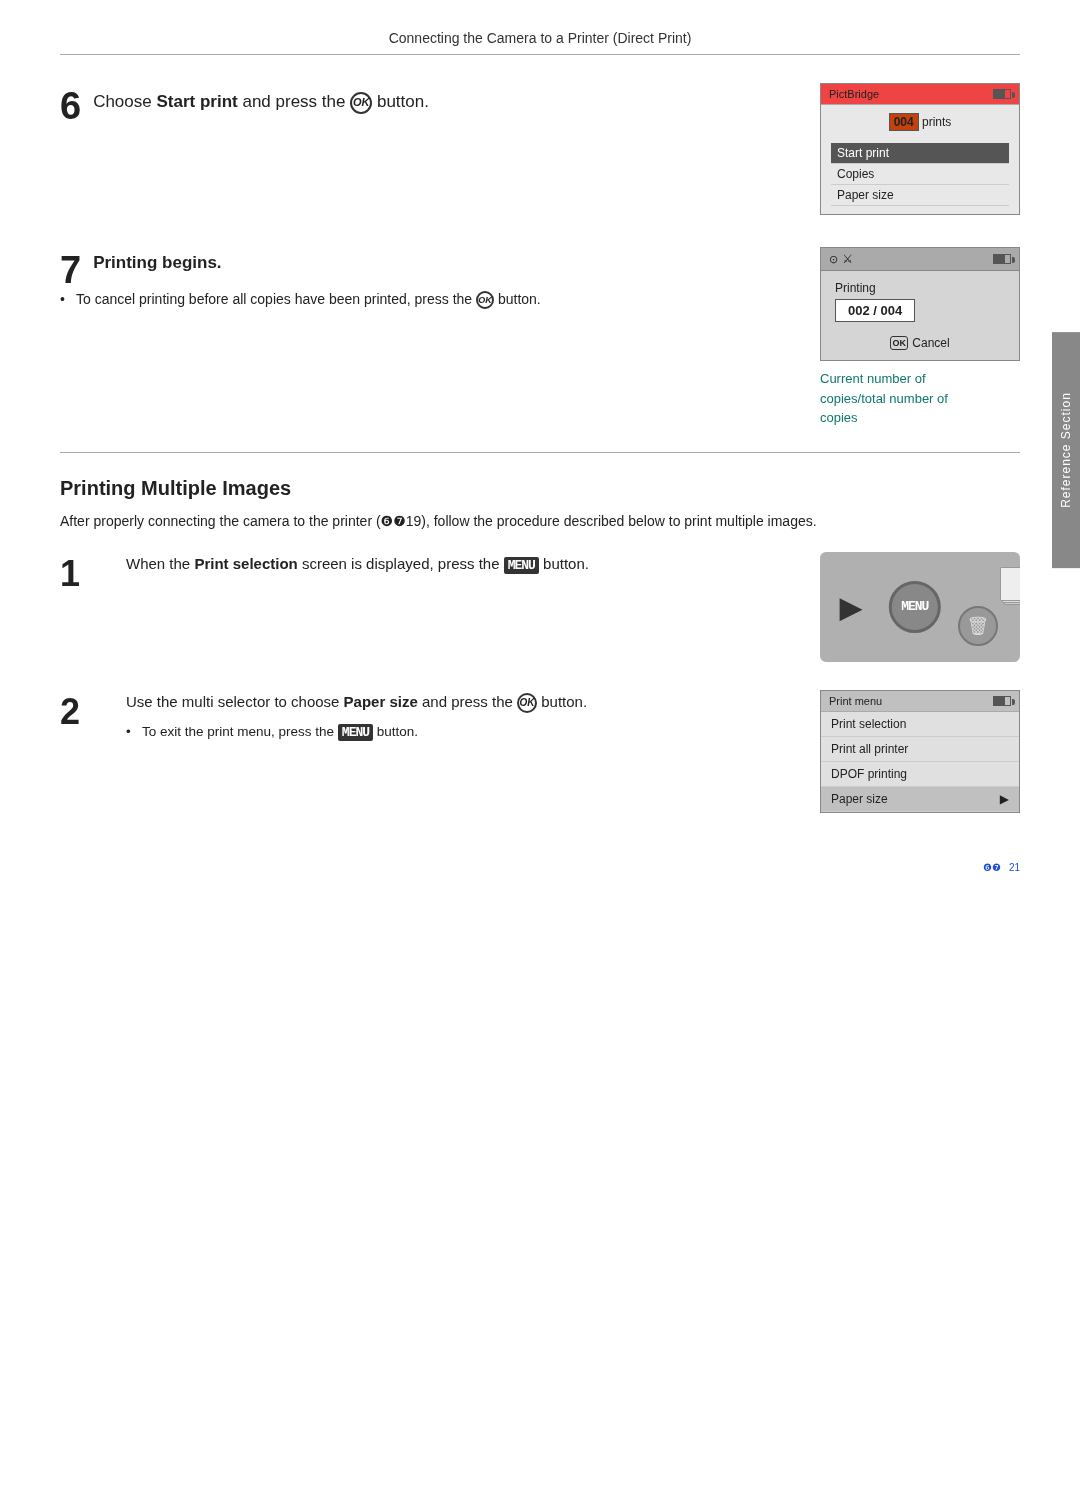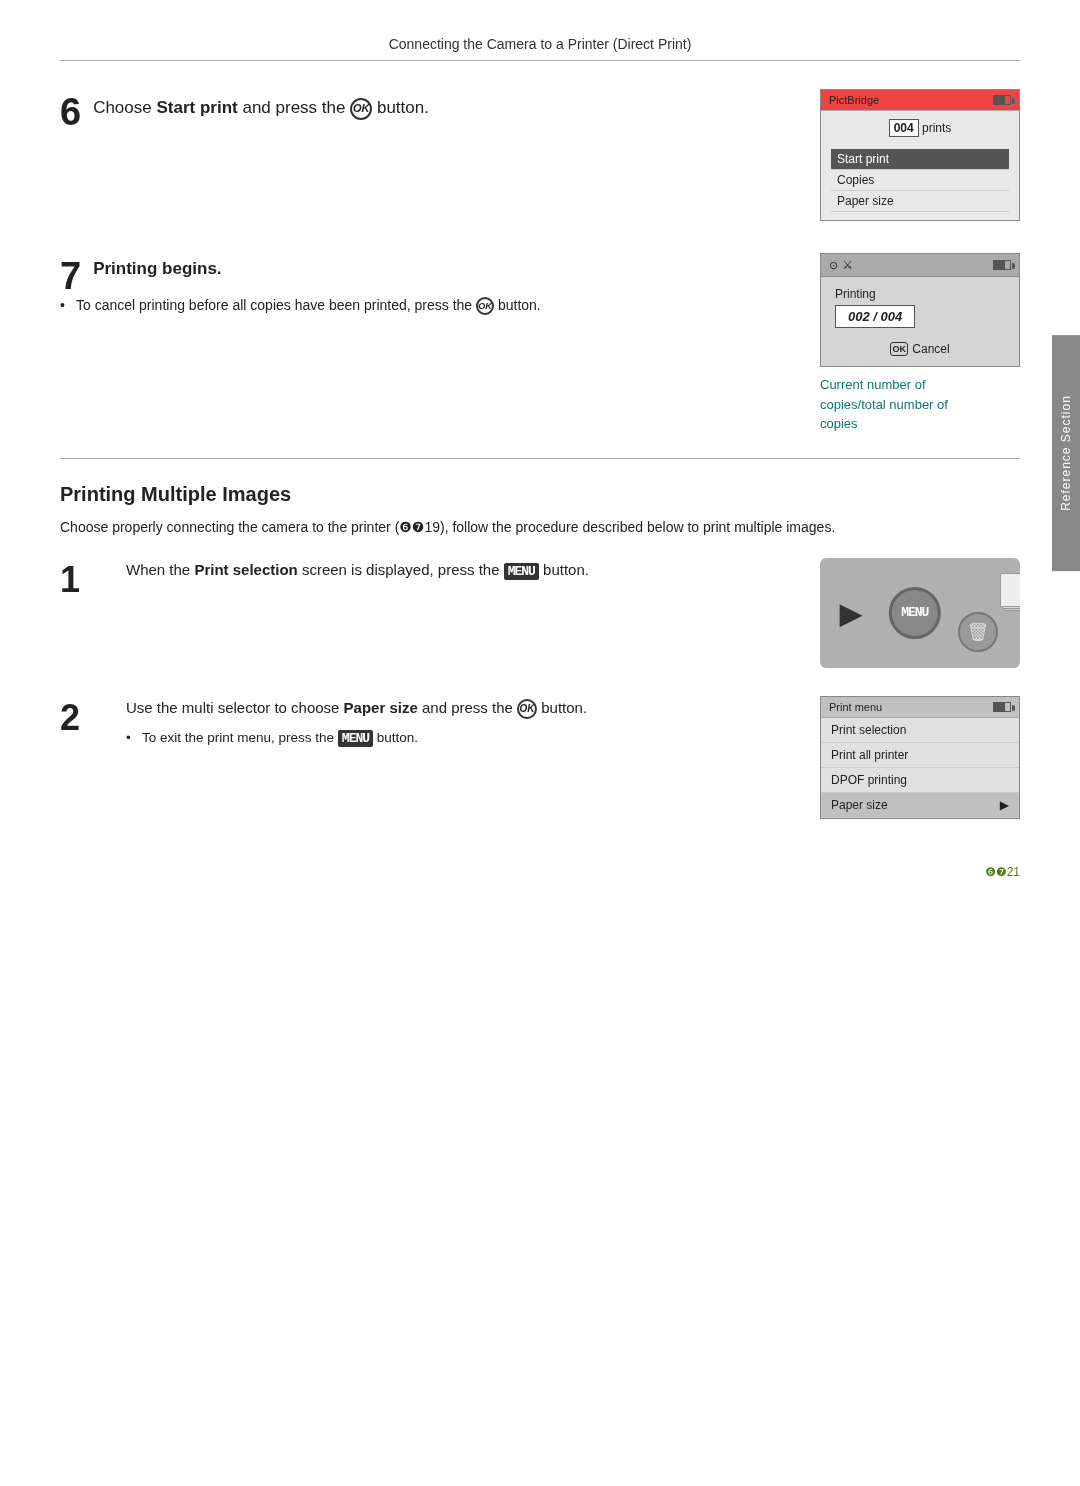--- a/index.html
+++ b/index.html
@@ -18,21 +18,20 @@
       position: relative;
     }
 
     .top-header {
       text-align: center;
       font-size: 14px;
       color: #333;
       border-bottom: 1px solid #aaa;
       padding-bottom: 8px;
       margin-bottom: 28px;
-      margin-top: 6px;
     }
 
     
     .section-6 {
       display: flex;
       align-items: flex-start;
       margin-bottom: 32px;
       gap: 30px;
     }
     .section-6-text {
@@ -88,21 +87,21 @@
     .screen-pb-body {
       padding: 8px 10px;
     }
     .screen-pb-prints {
       text-align: center;
       margin-bottom: 12px;
       font-size: 12px;
     }
     .prints-number {
       display: inline-block;
-      background: #ffffff;
+      background: #c2410c;
       border: 1px solid #555;
       padding: 1px 4px;
       font-size: 12px;
       font-weight: bold;
     }
     .screen-pb-menu-item {
       padding: 3px 6px;
       font-size: 12px;
       border-bottom: 1px solid #ccc;
     }
@@ -189,21 +188,20 @@
       margin-bottom: 4px;
     }
     .printing-counter {
       display: inline-block;
       background: #fff;
       border: 1.5px solid #555;
       padding: 3px 12px;
       font-size: 13px;
       font-weight: bold;
       margin-bottom: 14px;
-      font-style: italic;
     }
     .screen-pr-cancel {
       display: flex;
       align-items: center;
       justify-content: center;
       gap: 4px;
       font-size: 12px;
     }
     .ok-rect {
       display: inline-flex;
@@ -385,25 +383,25 @@
       color: #fff;
       white-space: nowrap;
       letter-spacing: 1px;
     }
 
     
     .page-footer {
       position: absolute;
       bottom: 28px;
       right: 60px;
-      font-size: 12px;
-      color: #4d7c0f;
-      display: flex;
-      align-items: center;
-      gap: 0;
+      font-size: 10px;
+      color: #1d4ed8;
+      display: flex;
+      align-items: center;
+      gap: 8px;
     }
 
     .bold { font-weight: bold; }
     .monospace-btn {
       font-family: 'Courier New', monospace;
       font-weight: bold;
       font-size: 13px;
       background: #333;
       color: #fff;
       padding: 1px 4px;
@@ -509,21 +507,21 @@
         <span>copies</span>
       </div>
     </div>
   </div>
 
   <hr class="section-divider">
 
   <div class="section-multiple">
     <div class="section-multiple-title">Printing Multiple Images</div>
     <div class="section-multiple-desc">
-      Choose properly connecting the camera to the printer (❻❼19), follow the procedure described below to print multiple images.
+      After properly connecting the camera to the printer (❻❼19), follow the procedure described below to print multiple images.
     </div>
 
     <div class="step-row">
       <div class="step-number-large">1</div>
       <div class="step-content">
         <div class="step-heading">
           <span>When the </span><span class="bold">Print selection</span><span> screen is displayed, press the</span>
           <span class="monospace-btn">MENU</span>
           <span>button.</span>
         </div>

